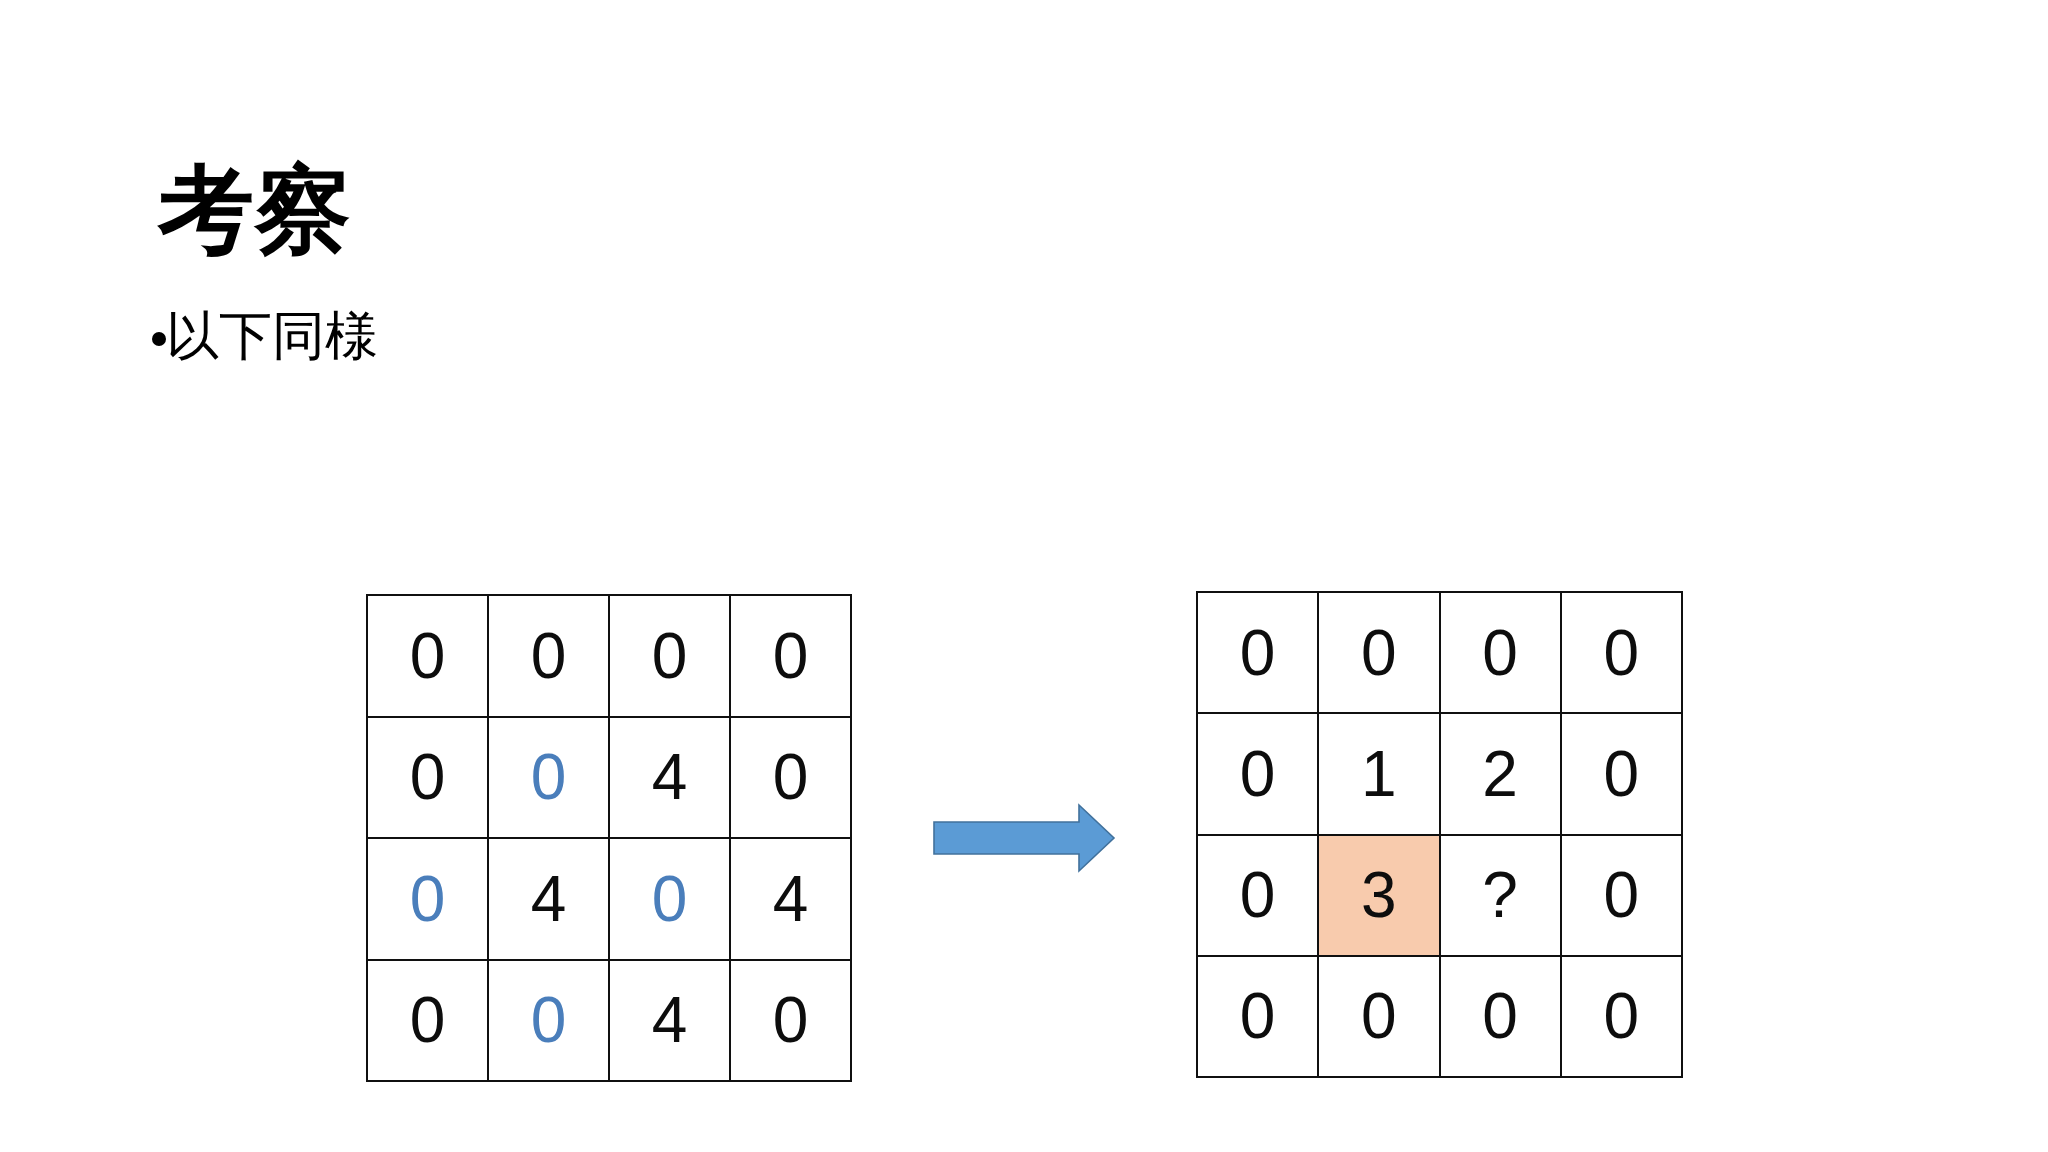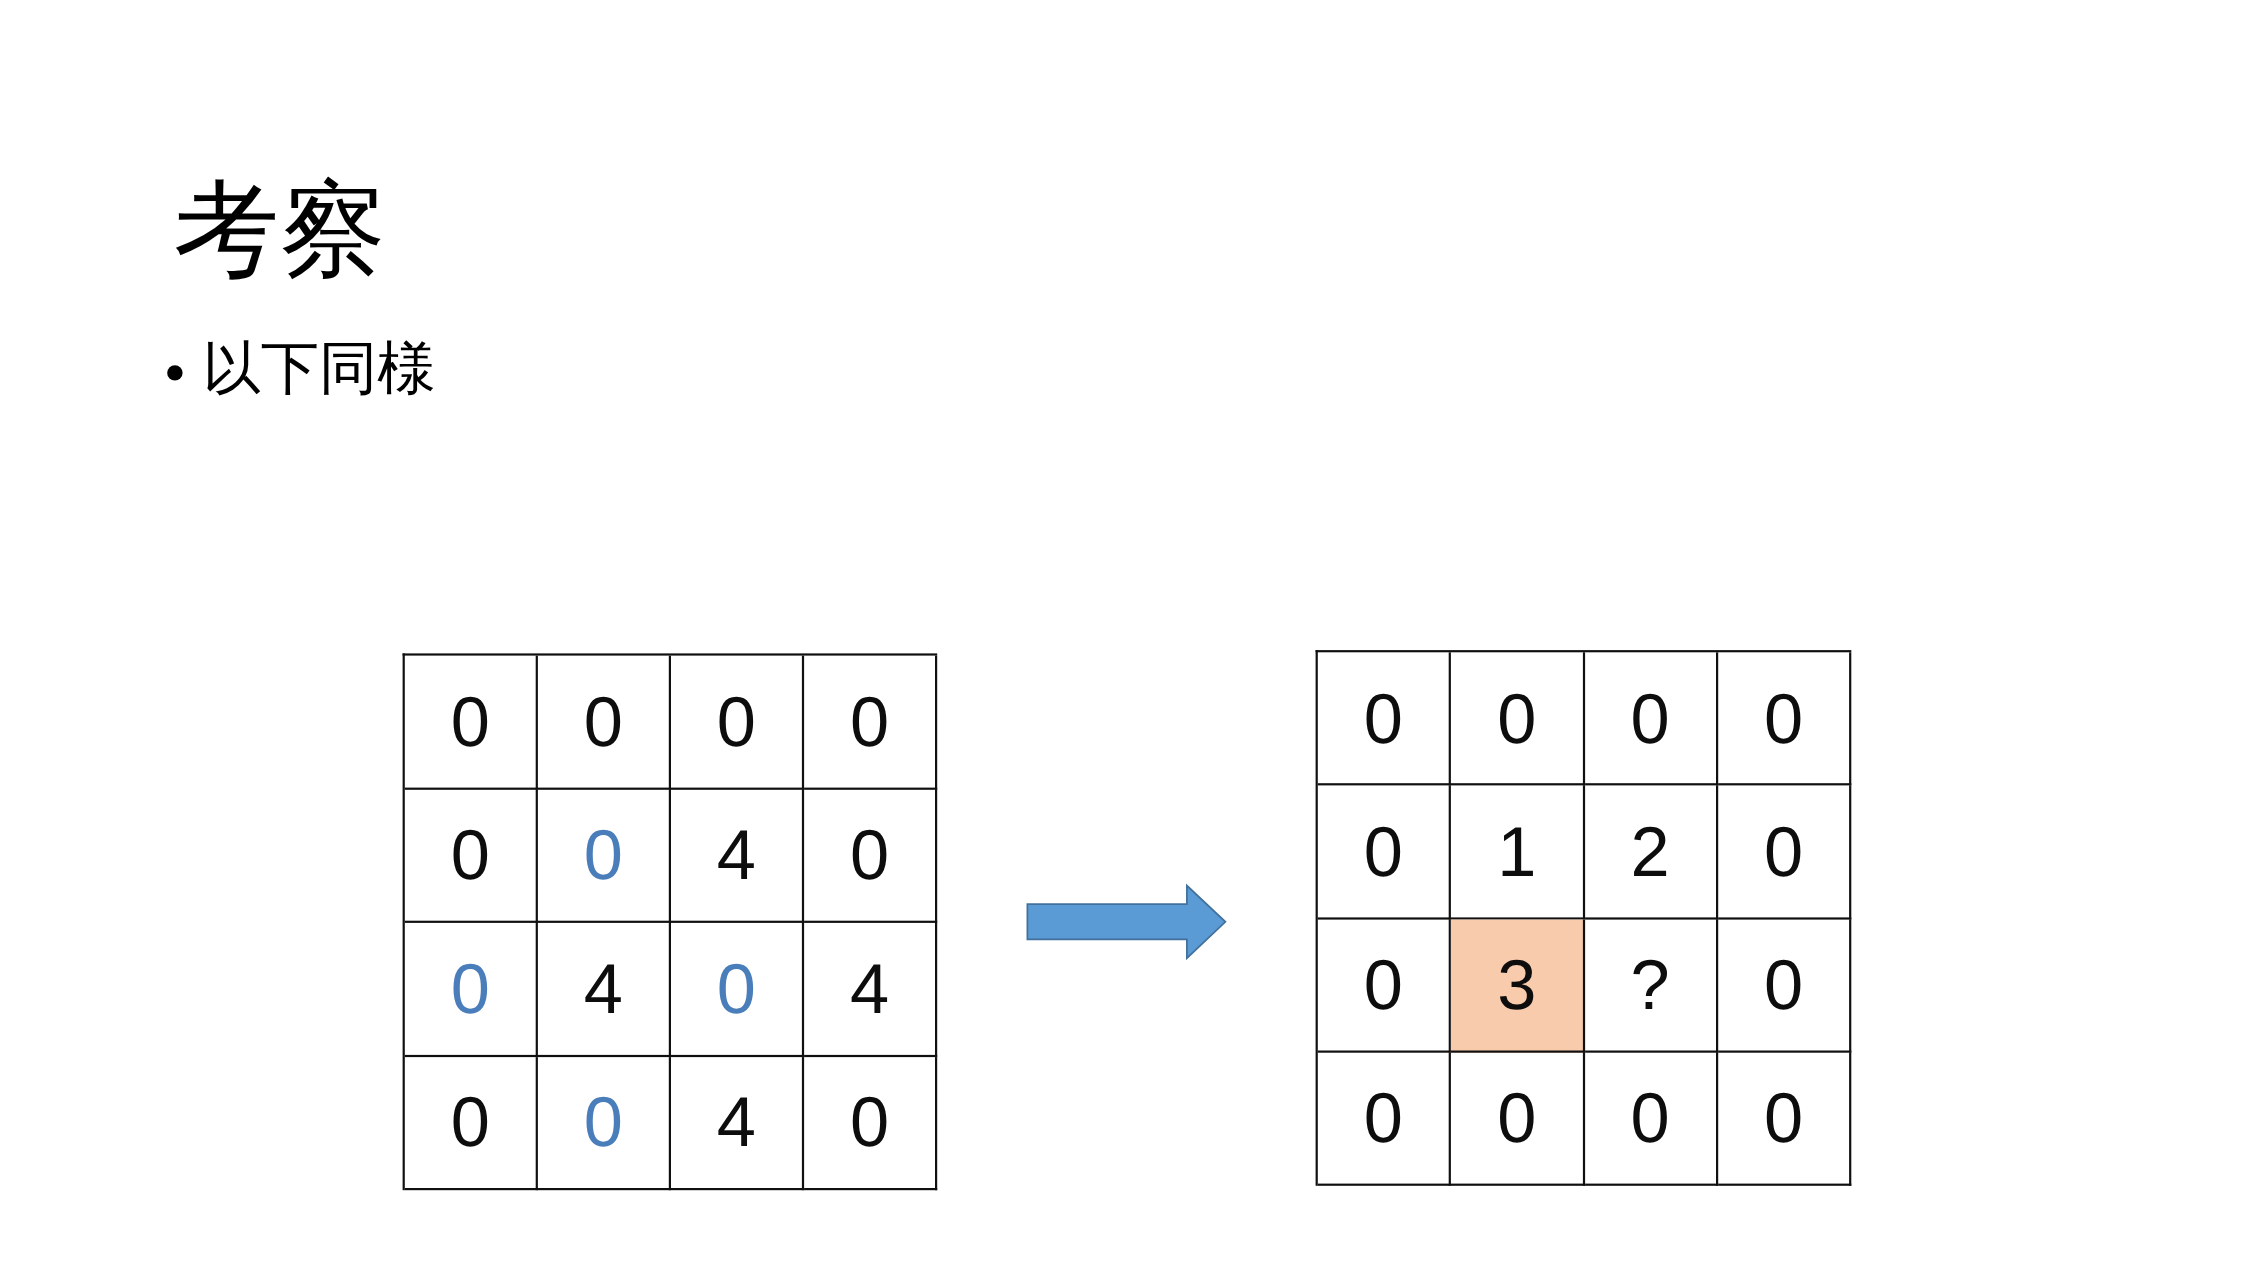--- a/index.html
+++ b/index.html
@@ -18,34 +18,33 @@
     -webkit-font-smoothing: antialiased;
   }
 
   
   .slide-title {
     position: absolute;
     left: 158px;
     top: 92px;
     font-size: 96px;
     line-height: 1.12;
-    font-weight: 400;
+    font-weight: 700;
     letter-spacing: 0.01em;
     color: #000000;
     white-space: nowrap;
   }
 
   
   .bullet-row {
     position: absolute;
     left: 152px;
     top: 304px;
     display: flex;
     align-items: center;
-    gap: 18px;
   }
   .bullet-dot {
     width: 14px;
     height: 14px;
     border-radius: 50%;
     background: #000000;
     flex: 0 0 auto;
     margin-top: 6px;
   }
   .bullet-text {

